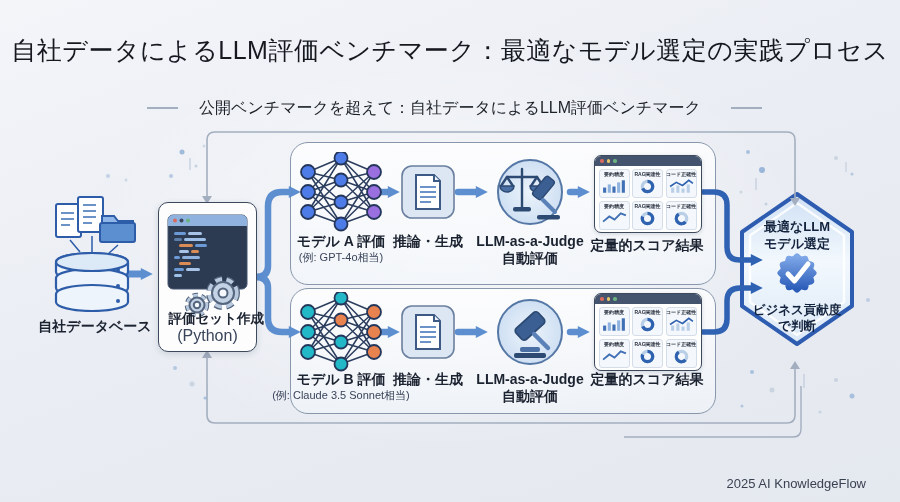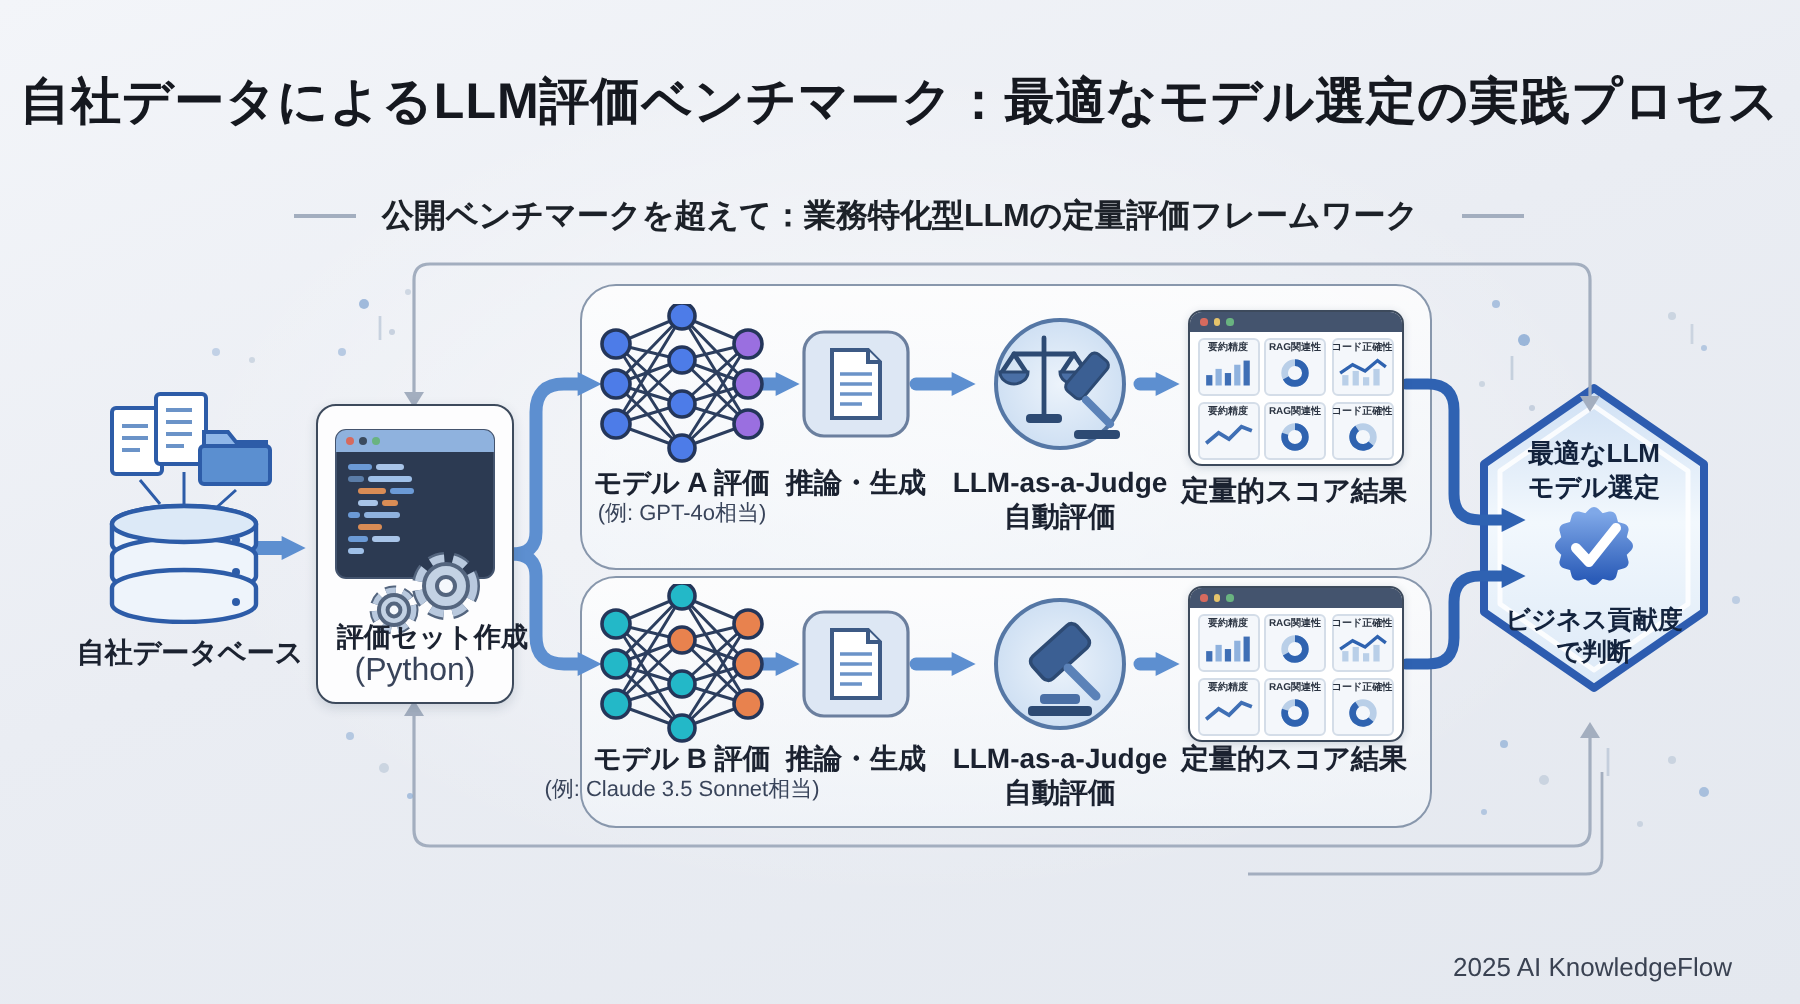--- a/index.html
+++ b/index.html
@@ -7,21 +7,21 @@
     --muted_line:#a3aebf; --panel_border:#8897ac;
   }
   html,body{margin:0;padding:0;}
   body{font-family:"Liberation Sans","DejaVu Sans",sans-serif;}
   .canvas{position:relative;width:900px;height:502px;overflow:hidden;
     background:
       radial-gradient(520px 300px at 50% 48%, rgba(255,255,255,.55), rgba(255,255,255,0) 70%),
       linear-gradient(160deg,#f3f5f9 0%,#eaedf3 45%,#e4e8ef 100%);
   }
   .abs{position:absolute;}
-  .ttl{font-weight:bold;color:var(--ink);text-align:center;}
+  .ttl{font-weight:normal;color:var(--ink);text-align:center;}
   .page-title{left:0;top:34px;width:900px;font-size:25px;letter-spacing:.5px;}
   .subtitle{left:0;top:98px;width:900px;font-size:16px;color:#1c2128;}
   .hline{height:1.5px;background:var(--muted_line);top:107px;}
   .cap{font-weight:bold;color:#1b2230;text-align:center;font-size:14px;line-height:17px;white-space:nowrap;}
   .sub{font-weight:normal;color:#39445a;text-align:center;font-size:11px;line-height:14px;white-space:nowrap;}
   .rowbox{border:1.5px solid var(--panel_border);border-radius:18px;
     background:linear-gradient(180deg,rgba(255,255,255,.78),rgba(243,247,251,.55));}
   .evalcard{border:1.5px solid #3d4a5c;border-radius:10px;background:#fdfdfe;
     box-shadow:0 2px 6px rgba(40,60,90,.16);}
   .dash{border:1.5px solid #3d4a5c;border-radius:7px;background:#ffffff;overflow:hidden;
@@ -35,21 +35,21 @@
   .ppoint{font-weight:bold;color:#191d26;font-size:15.5px;white-space:nowrap;}
   .footer{font-size:13px;color:#3a4252;white-space:nowrap;}
 </style>
 </head>
 <body>
 
 <div class="canvas">
 
   <div class="abs ttl page-title">自社データによるLLM評価ベンチマーク：最適なモデル選定の実践プロセス</div>
   <div class="abs hline" style="left:147px;width:31px;"></div>
-  <div class="abs ttl subtitle">公開ベンチマークを超えて：業務特化型LLMの定量評価フレームワーク</div>
+  <div class="abs ttl subtitle">公開ベンチマークを超えて：自社データによるLLM評価ベンチマーク</div>
   <div class="abs hline" style="left:731px;width:31px;"></div>
 
   <div class="abs rowbox" style="left:290px;top:142px;width:424px;height:141px;"></div>
   <div class="abs rowbox" style="left:290px;top:288px;width:424px;height:124px;"></div>
 
   <svg class="abs" style="left:738px;top:190px;" width="118" height="160" viewBox="0 0 118 160">
     <defs>
       <linearGradient id="hxg" x1="0" y1="0" x2="0" y2="1">
         <stop offset="0" stop-color="#cfe0f4"></stop>
           <stop offset="0.45" stop-color="#f2f8fd"></stop>

